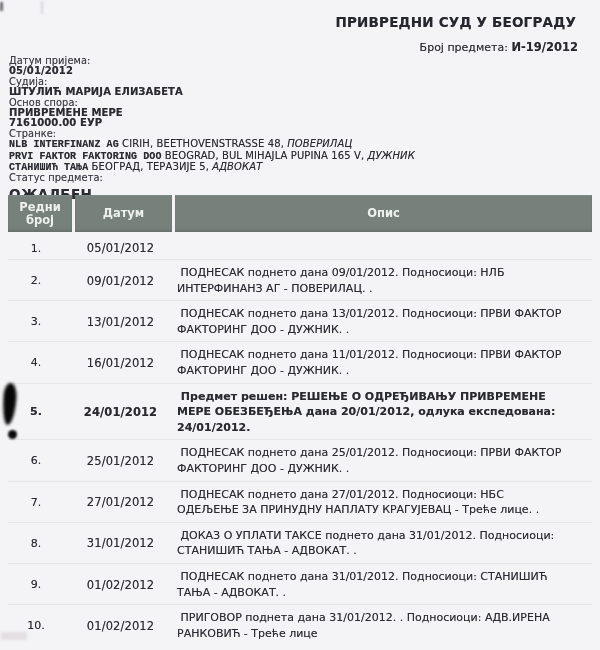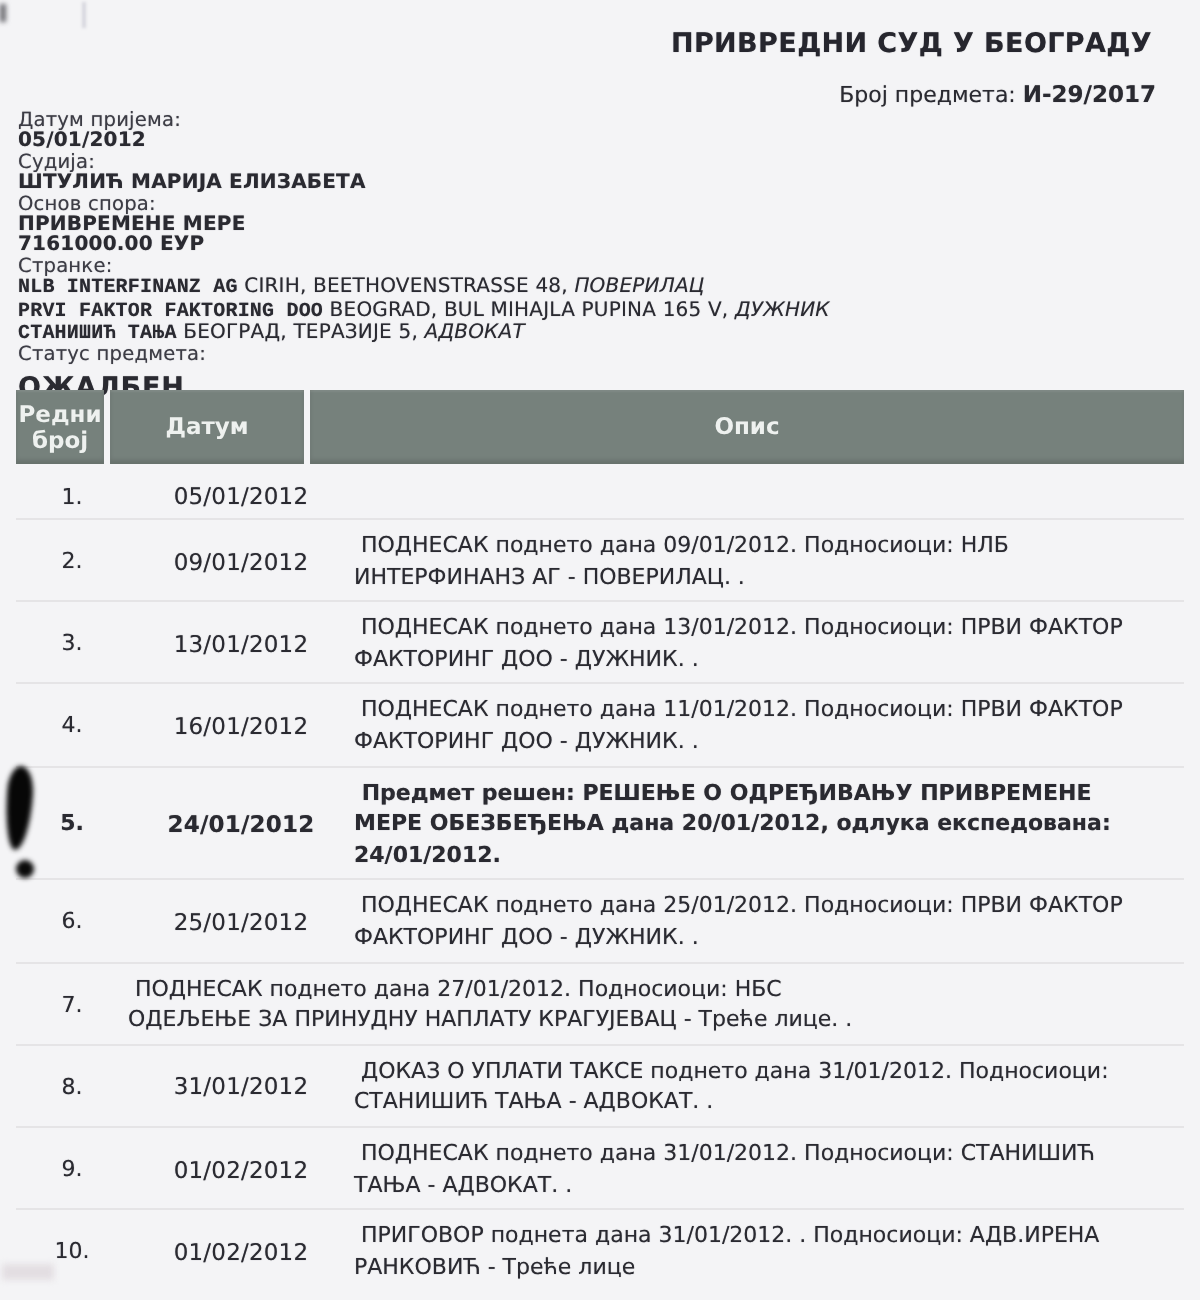--- a/index.html
+++ b/index.html
@@ -41,21 +41,21 @@
   
   .records-table{position:absolute;left:8px;top:195px;width:584px;}
   .thead{display:flex;}
   .th{
     background:var(--header-bg,#76817c);
     color:var(--header-text,#eef1ef);
     font-weight:bold;font-size:11.5px;line-height:13px;
     height:37px;display:flex;align-items:center;justify-content:center;
     text-align:center;box-shadow:inset 0 -2px 2px rgba(0,0,0,.12), inset 0 1px 1px rgba(255,255,255,.08);
   }
-  .th-num{width:44px;margin-right:3px;}
+  .th-num{width:64px;margin-right:3px;}
   .th-date{width:97px;margin-right:3px;}
   .th-desc{flex:1;}
   .tbody{padding-top:4px;}
   .tr{display:flex;padding:5px 0 4px;}
   .tr + .tr{border-top:1px solid rgba(190,185,192,.28);}
   .td-num{width:56px;display:flex;align-items:center;justify-content:center;font-size:11px;}
   .td-date{width:113px;display:flex;align-items:center;justify-content:center;font-size:11.5px;letter-spacing:.1px;}
   .td-desc{flex:1;font-size:11px;line-height:15.6px;white-space:pre-wrap;padding-right:6px;}
   .tr.bold{font-weight:bold;}
   .tr.bold .td-date{font-size:11.5px;}
@@ -65,21 +65,21 @@
 <body>
 
 <div class="page">
 
   <div class="speck-topleft"></div>
   <div class="smudge-topleft"></div>
 
   <div class="court-title txt">ПРИВРЕДНИ СУД У БЕОГРАДУ</div>
 
   <div class="case-line txt">
-    <span>Број предмета: </span><span class="val">И-29/2017</span>
+    <span>Број предмета: </span><span class="val">И-19/2012</span>
   </div>
 
   <div class="meta txt">
     <div class="lbl">Датум пријема:</div>
     <div class="val">05/01/2012</div>
     <div class="lbl">Судија:</div>
     <div class="val">ШТУЛИЋ МАРИЈА ЕЛИЗАБЕТА</div>
     <div class="lbl">Основ спора:</div>
     <div class="val">ПРИВРЕМЕНЕ МЕРЕ</div>
     <div class="val">7161000.00 ЕУР</div>
@@ -142,20 +142,21 @@
 
         <div class="tr">
           <div class="td-num">6.</div>
           <div class="td-date">25/01/2012</div>
           <div class="td-desc"> ПОДНЕСАК поднето дана 25/01/2012. Подносиоци: ПРВИ ФАКТОР
 ФАКТОРИНГ ДОО - ДУЖНИК. .</div>
         </div>
 
         <div class="tr">
           <div class="td-num">7.</div>
+          <div class="td-date">27/01/2012</div>
           <div class="td-desc"> ПОДНЕСАК поднето дана 27/01/2012. Подносиоци: НБС
 ОДЕЉЕЊЕ ЗА ПРИНУДНУ НАПЛАТУ КРАГУЈЕВАЦ - Треће лице. .</div>
         </div>
 
         <div class="tr">
           <div class="td-num">8.</div>
           <div class="td-date">31/01/2012</div>
           <div class="td-desc"> ДОКАЗ О УПЛАТИ ТАКСЕ поднето дана 31/01/2012. Подносиоци:
 СТАНИШИЋ ТАЊА - АДВОКАТ. .</div>
         </div>

